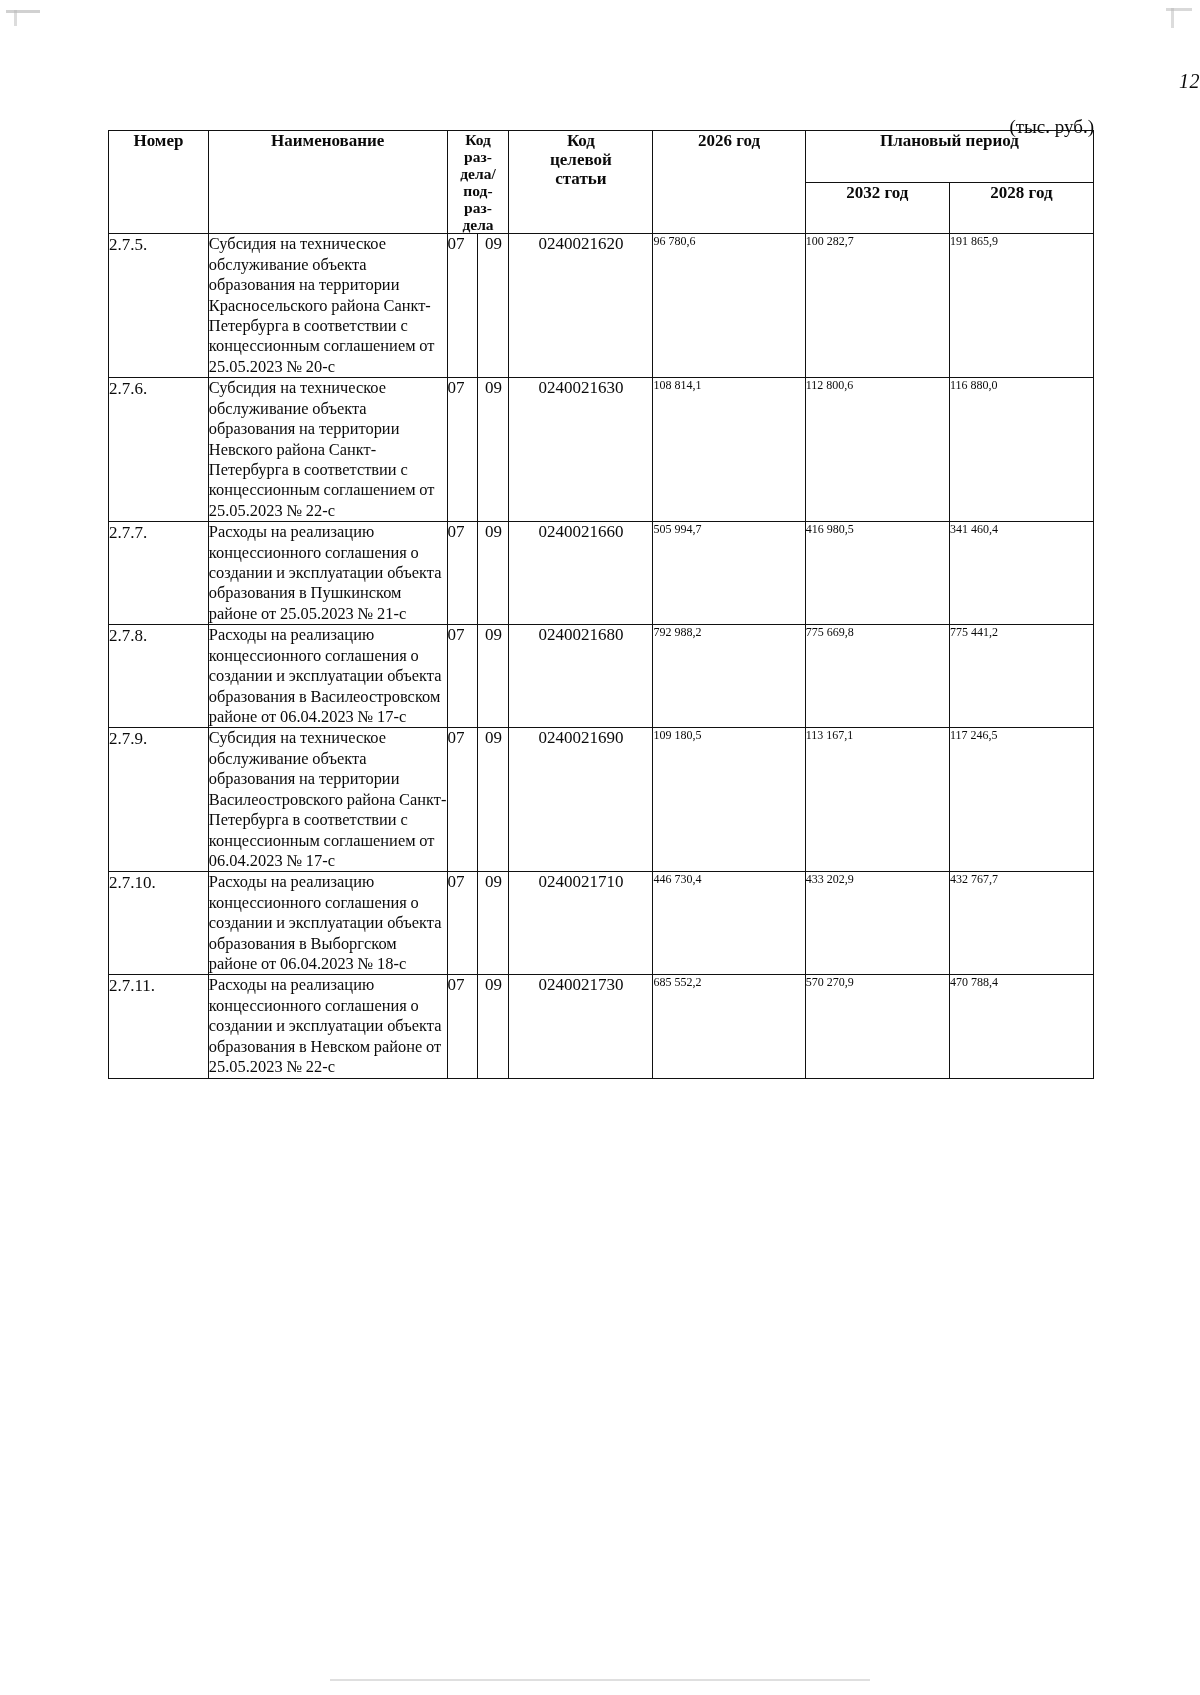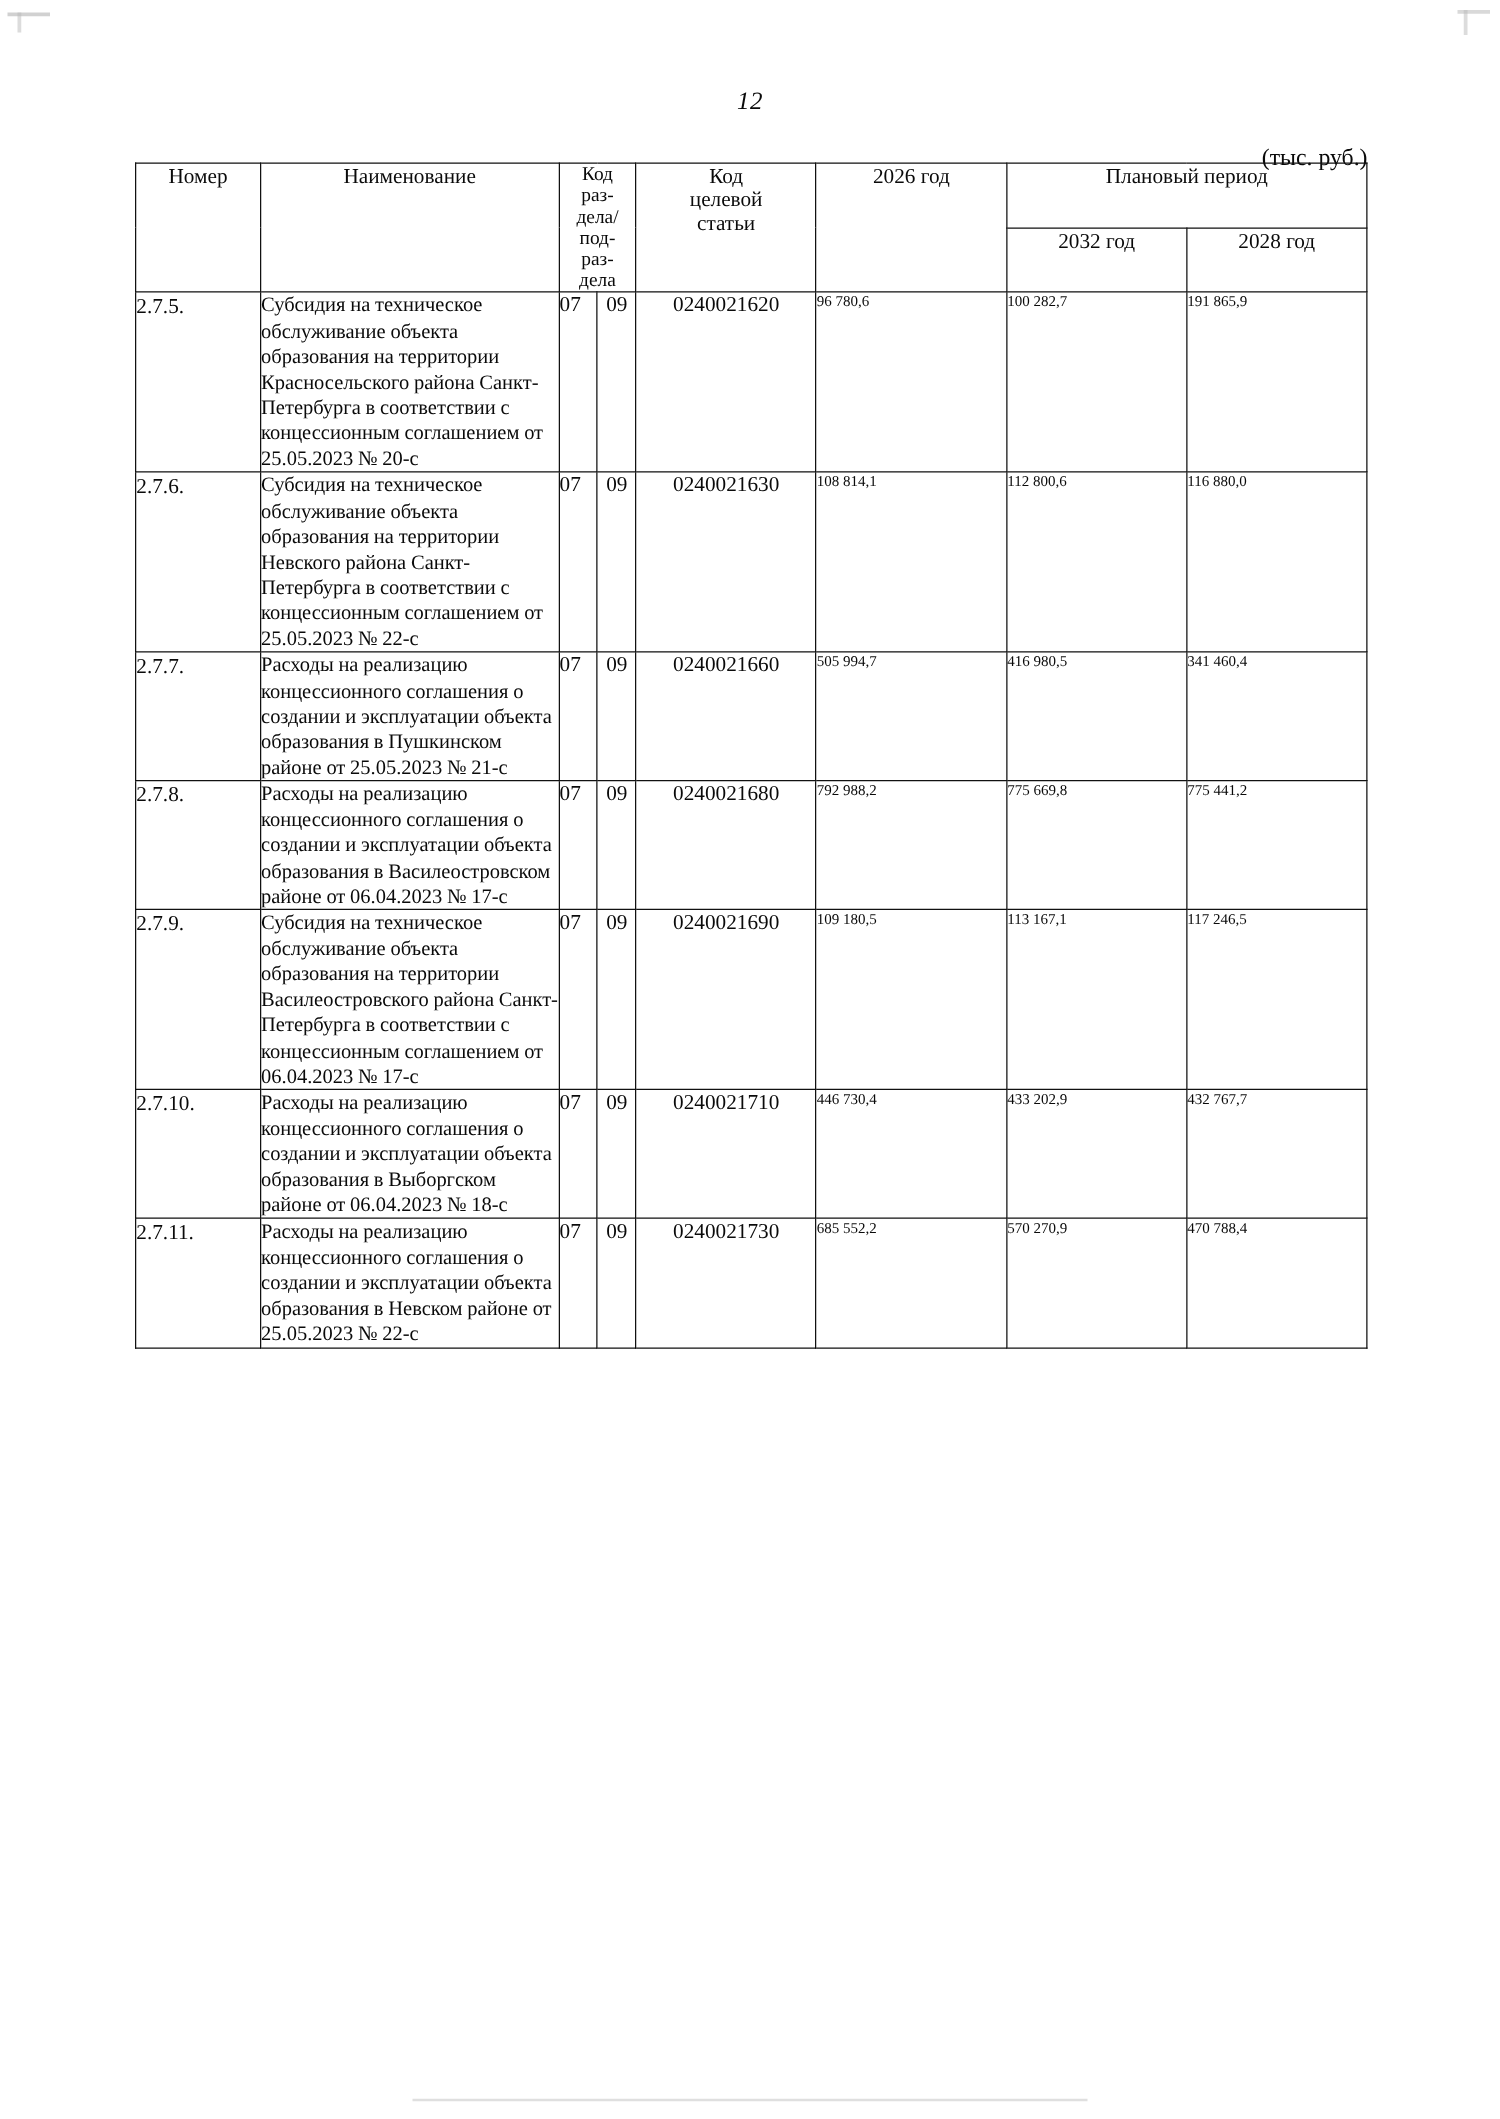--- a/index.html
+++ b/index.html
@@ -30,21 +30,21 @@
   .edge-tr { right: 8px; top: 8px; width: 26px; height: 3px; opacity: .55; }
   .edge-bot { left: 330px; bottom: 14px; width: 540px; height: 2px; opacity: .45; }
   .edge-left-v { left: 14px; top: 10px; width: 3px; height: 16px; opacity: .5; }
   .edge-right-v { right: 26px; top: 8px; width: 3px; height: 20px; opacity: .5; }
 
   .page-number {
     position: absolute;
     top: 70px;
     left: 0;
     width: 1200px;
-    text-align: center;
+    text-align: right;
     font-style: italic;
     font-size: 20px;
     letter-spacing: .5px;
   }
   .units {
     position: absolute;
     top: 105px;
     right: 106px;
     font-size: 19px;
     font-family: "Liberation Serif", serif;
@@ -60,21 +60,21 @@
     table-layout: fixed;
   }
   table.budget th,
   table.budget td {
     border: 1.6px solid #111;
     vertical-align: top;
     padding: 0;
   }
   .hdr {
     text-align: center;
-    font-weight: normal;
+    font-weight: bold;
     font-size: 17px;
     line-height: 1.12;
     padding: 4px 2px;
     vertical-align: middle;
   }
   .hdr-small {
     font-size: 15.5px;
   }
   .col-num   { width: 97px; }
   .col-name  { width: 232px; }

